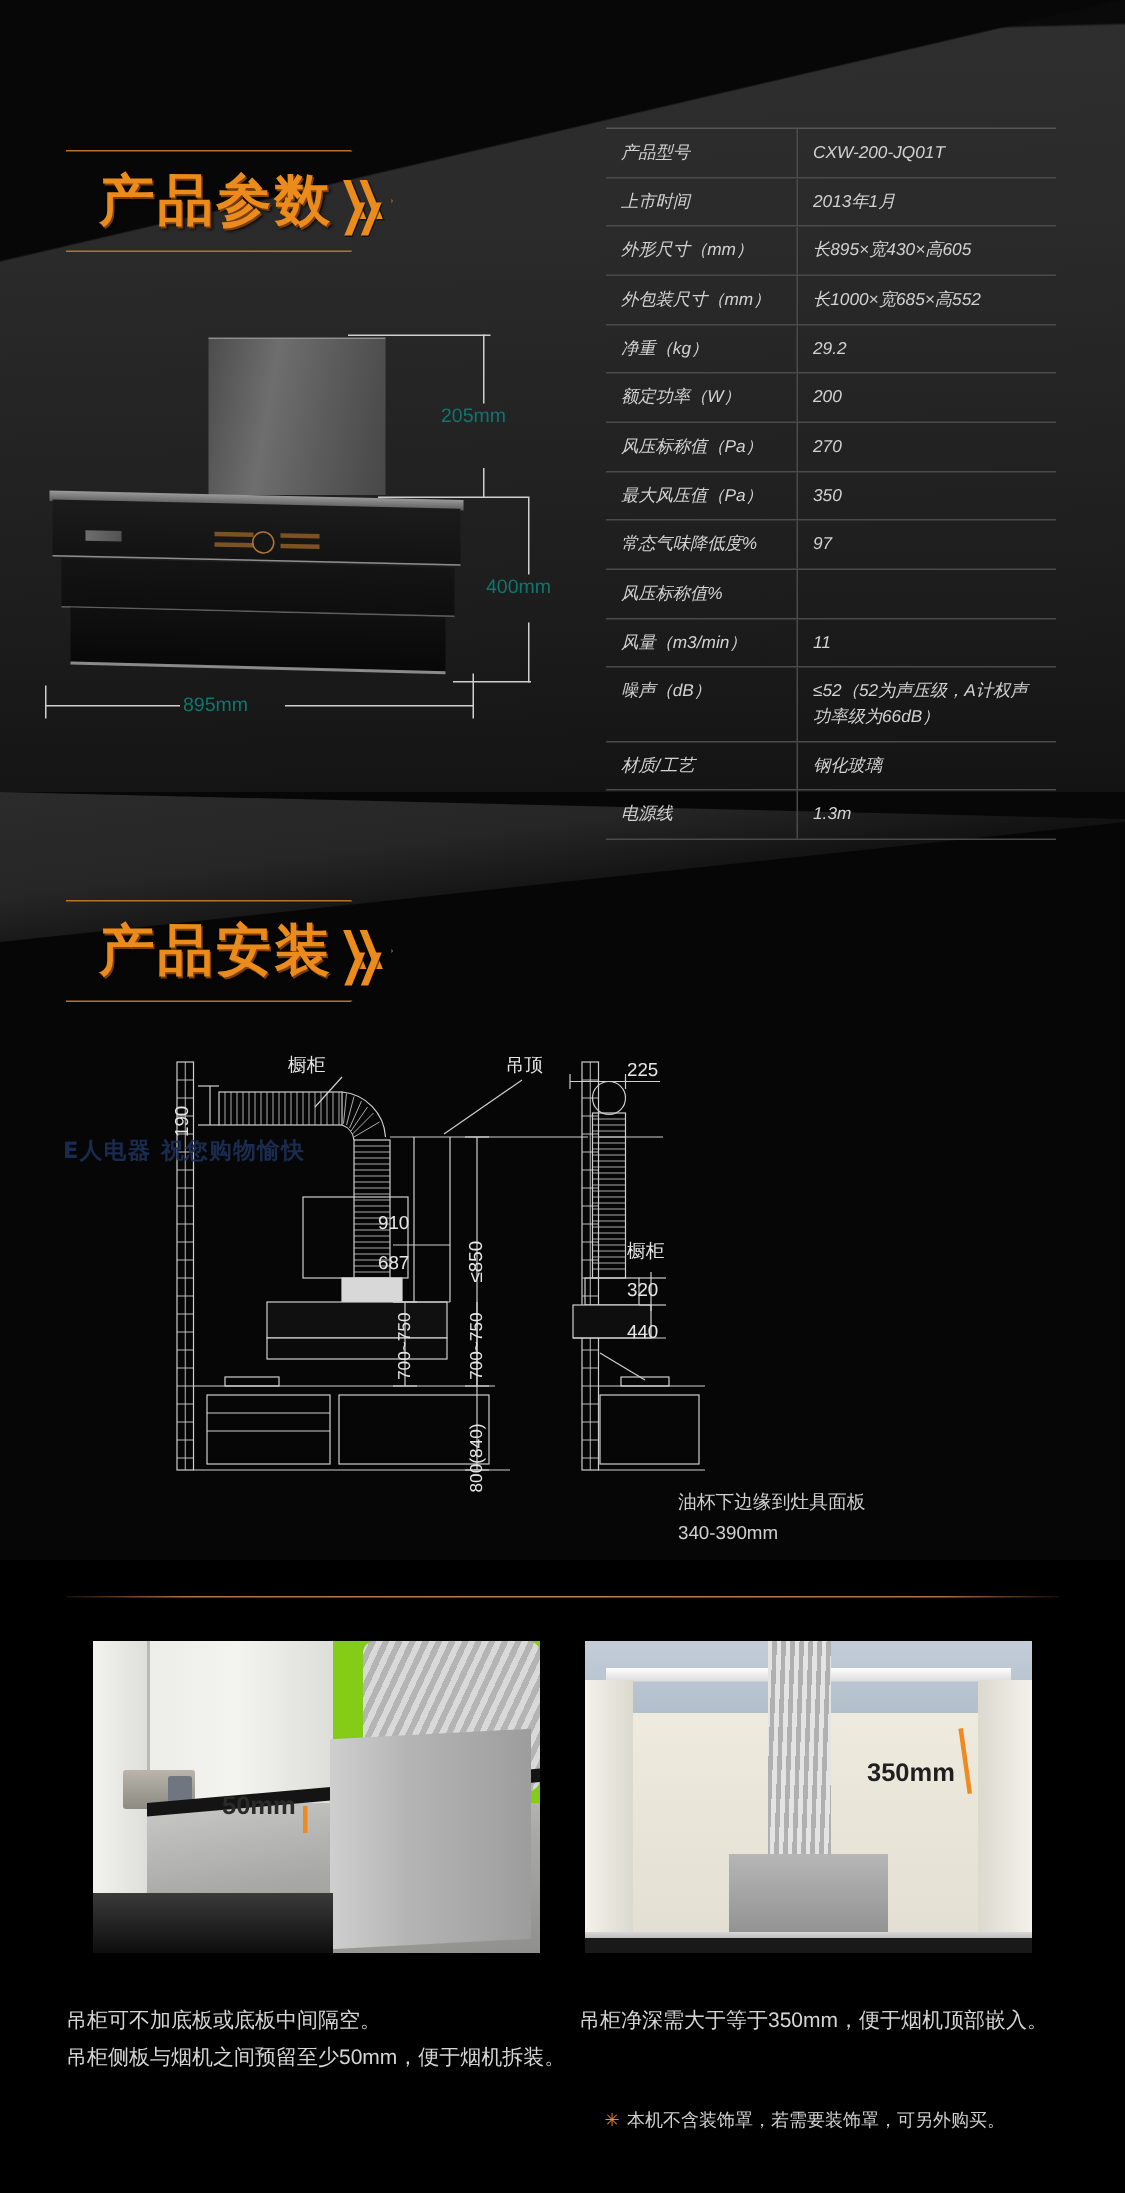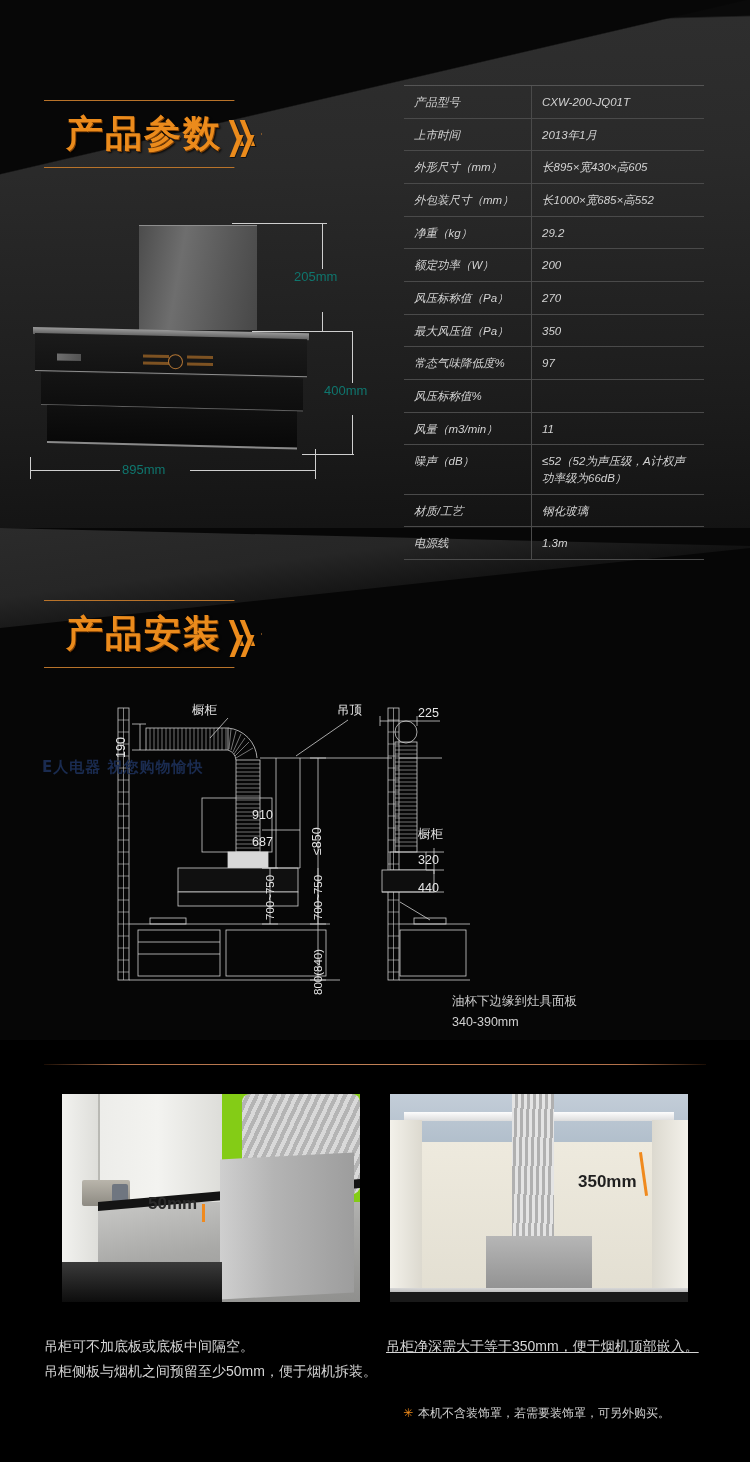--- a/index.html
+++ b/index.html
@@ -198,21 +198,21 @@
   .pr-hood2 { position:absolute; left:0; top:198px; width:298px; height:10px;
              background:#191919; }
   .pr-arrow { position:absolute; left:252px; top:58px; width:3px; height:44px;
              background:#f08a1e; transform:rotate(-8deg); }
   .pr-label { position:absolute; left:188px; top:78px; font-size:17px; font-weight:bold;
              color:#1f1f1f; font-family:"Liberation Sans",sans-serif; }
 
   
   .caption { position:absolute; font-size:14px; color:#d5d5d5; line-height:1.75; }
   #caption-left  { left:44px; top:1334px; }
-  #caption-right { left:386px; top:1334px;text-decoration:underline; }
+  #caption-right { left:386px; top:1334px; }
   #footnote {
     position:absolute; left:403px; top:1405px; font-size:12px; color:#d0d0d0;
     white-space:nowrap;
   }
   #footnote .star { color:#ef8b1b; margin-right:5px; }
 </style>
 </head>
 <body>
 
 <div class="band" id="bg-diag-1"></div>

